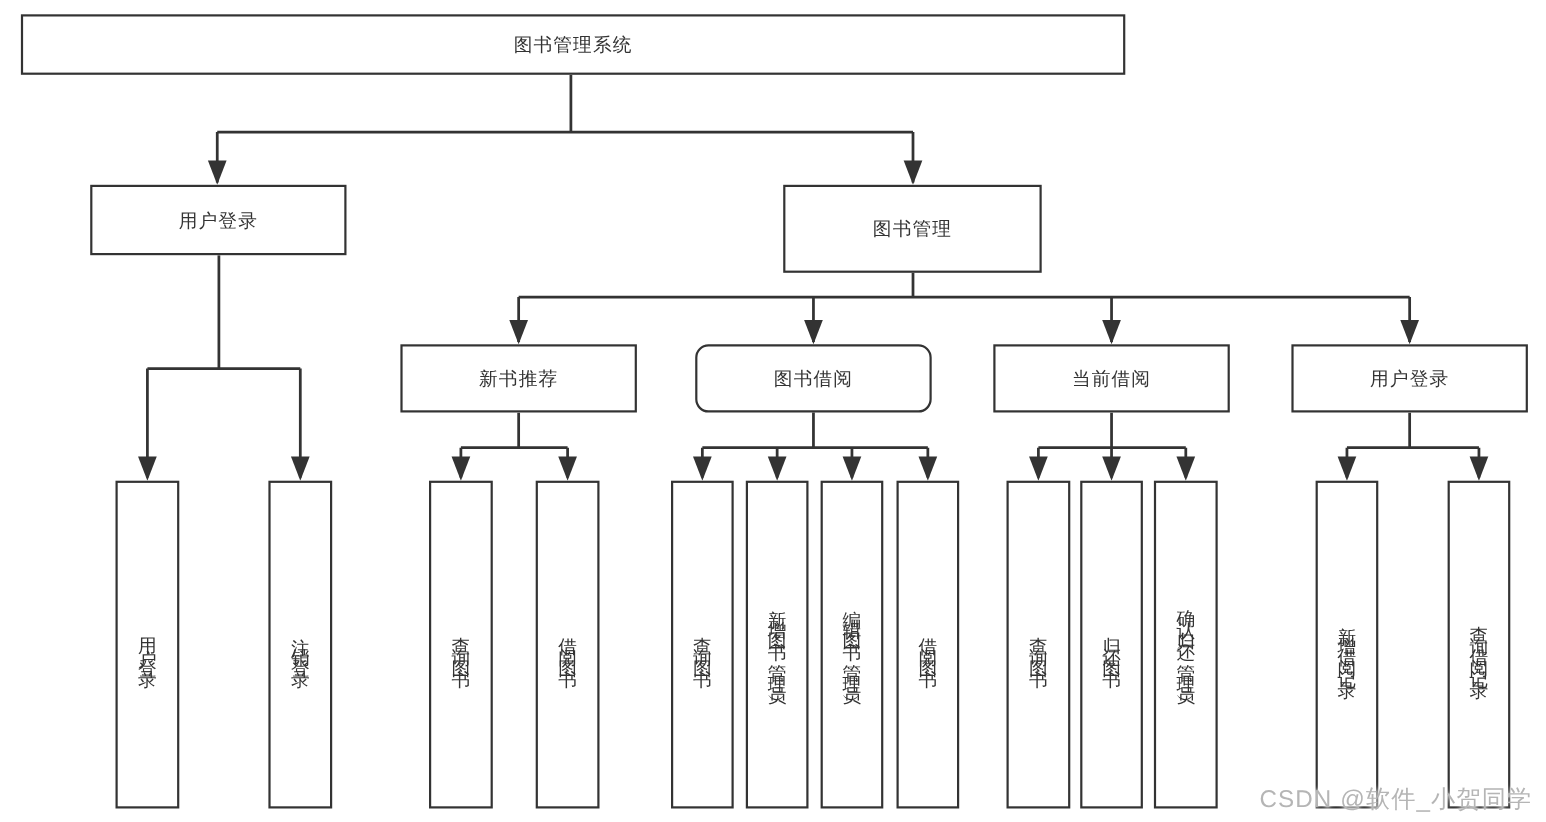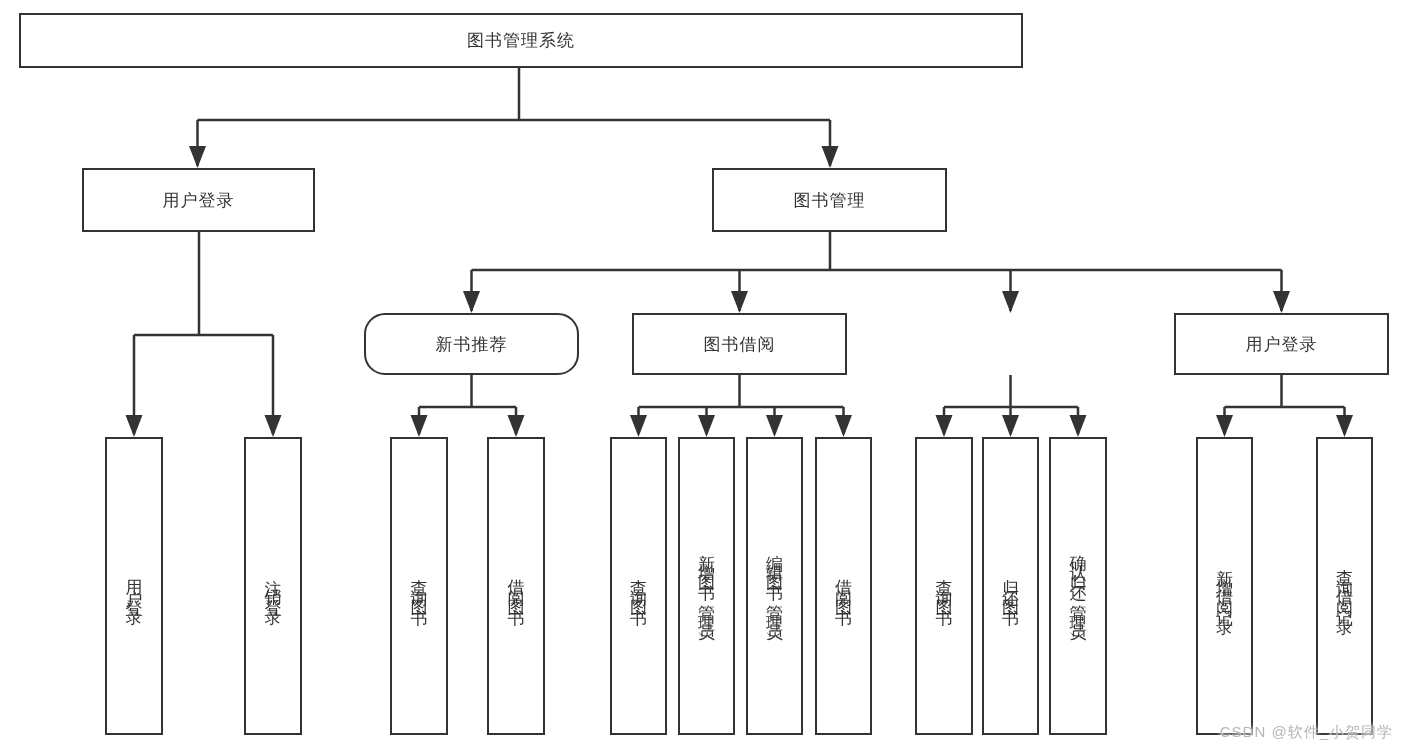--- a/index.html
+++ b/index.html
@@ -45,21 +45,21 @@
     writing-mode: vertical-rl;
     text-orientation: mixed;
     letter-spacing: 10px;
     line-height: 1;
     white-space: normal;
   }
   .watermark {
     position: absolute;
     right: 12px;
     bottom: 5px;
-    font-size: 15px;
+    font-size: 22px;
     letter-spacing: 1px;
     color: #b5b5b5;
     text-shadow: 0 0 3px #ffffff, 0 0 6px #ffffff;
     z-index: 5;
   }
 </style>
 </head>
 <body>
 
 <div class="canvas">
@@ -114,29 +114,32 @@
     </g>
   </svg>
 
   <div class="box" style="left:19px; top:13px; width:1004px; height:55px;">
     <span>图书管理系统</span>
   </div>
 
   <div class="box" style="left:82px; top:168px; width:233px; height:64px;">
     <span>用户登录</span>
   </div>
-  <div class="box" style="left:712px; top:168px; width:235px; height:64px;">
+  <div class="box" style="left:712px; top:168px; width:235px; height:80px;">
     <span>图书管理</span>
   </div>
 
-  <div class="box" style="left:364px; top:313px; width:215px; height:62px;border-radius:21px;">
+  <div class="box" style="left:364px; top:313px; width:215px; height:62px;">
     <span>新书推荐</span>
   </div>
-  <div class="box" style="left:632px; top:313px; width:215px; height:62px;">
+  <div class="box" style="left:632px; top:313px; width:215px; height:62px;border-radius:12px;">
     <span>图书借阅</span>
+  </div>
+  <div class="box" style="left:903px; top:313px; width:215px; height:62px;">
+    <span>当前借阅</span>
   </div>
   <div class="box" style="left:1174px; top:313px; width:215px; height:62px;">
     <span>用户登录</span>
   </div>
 
   <div class="box leaf" style="left:105px; top:437px; width:58px; height:298px;">
     <span>用户登录</span>
   </div>
   <div class="box leaf" style="left:244px; top:437px; width:58px; height:298px;">
     <span>注销登录</span>

